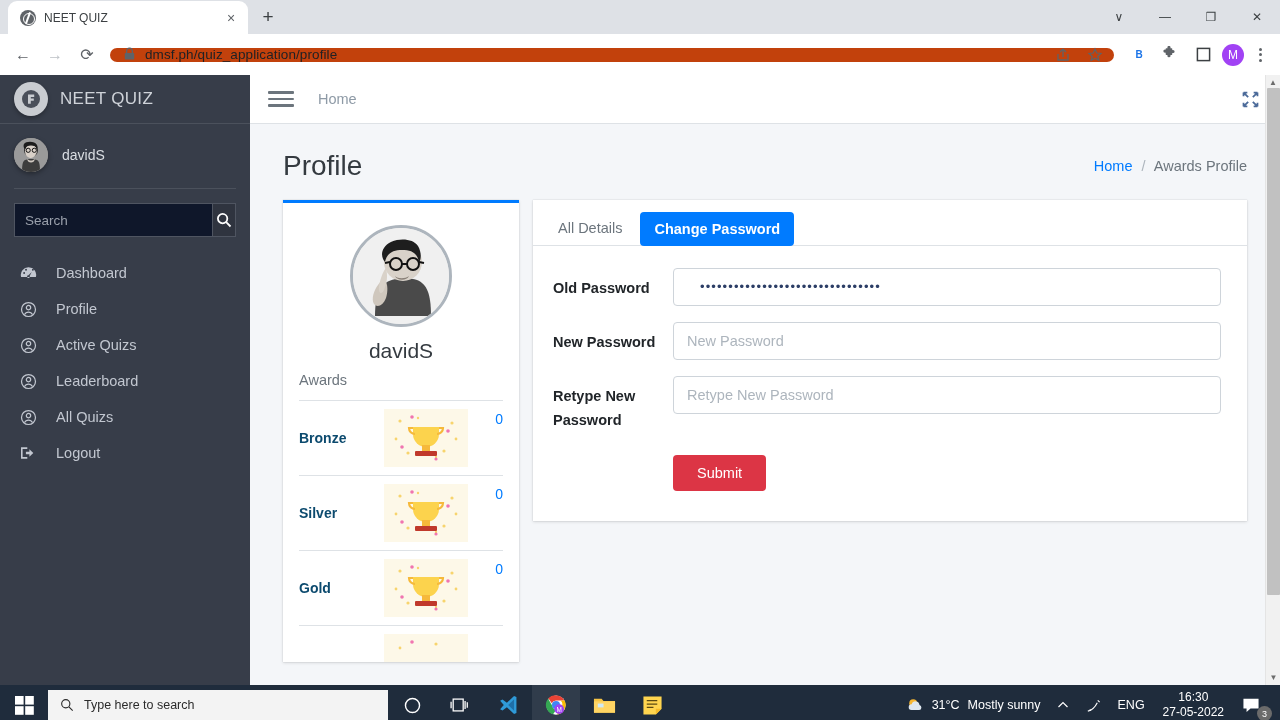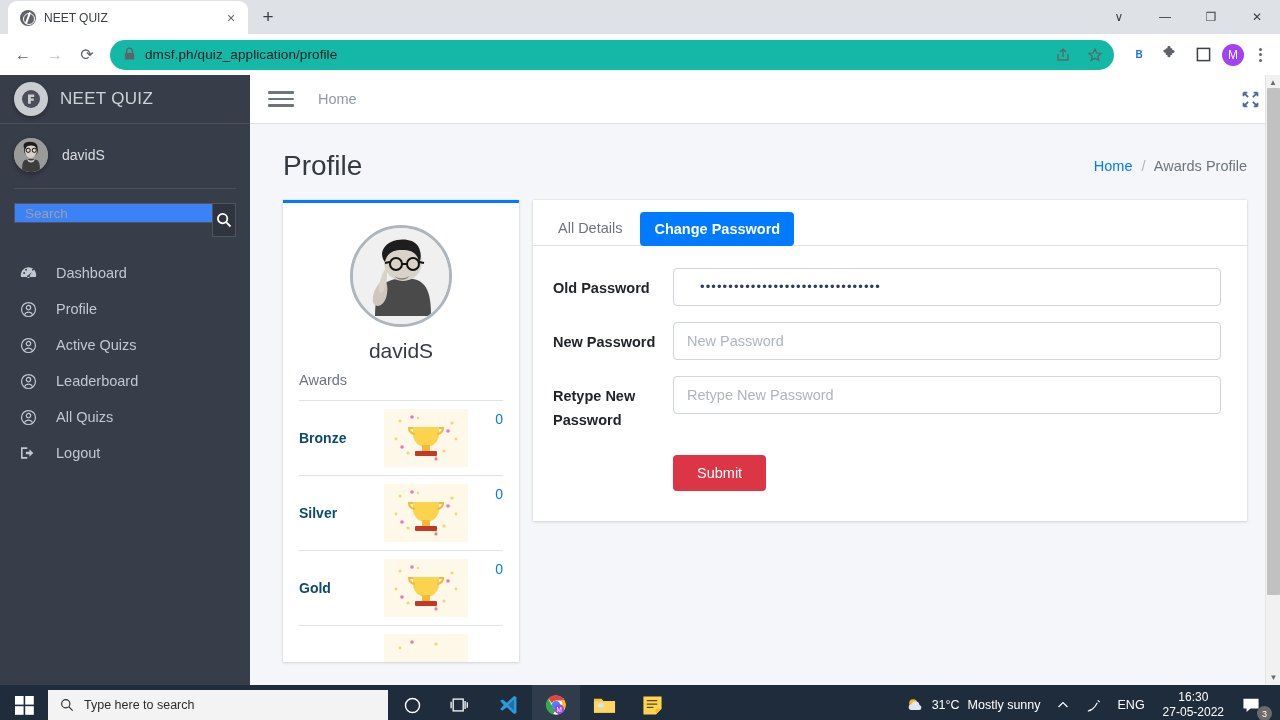--- a/index.html
+++ b/index.html
@@ -39,21 +39,21 @@
   }
   .winctl { position: absolute; right: 0; top: 0; height: 34px; display: flex; }
   .winctl div { width: 46px; height: 34px; display:flex; align-items:center; justify-content:center;
     font-size: 12px; color: #3c4043; }
 
   .toolbar { height: 41px; background: #fff; display: flex; align-items: center; padding: 0 8px; gap: 2px; }
   .tb-btn { width: 30px; height: 30px; display:flex; align-items:center; justify-content:center;
     color: #5f6368; border-radius: 50%; font-size: 16px; }
   .tb-btn.dim { color: #bdc1c6; }
   .omnibox {
-    flex: 1; height: 30px; background: #14b8a6; border-radius: 16px;
+    flex: 1; height: 14px; background: #c2410c; border-radius: 16px;
     display: flex; align-items: center; padding: 0 14px; margin: 0 6px; gap: 10px;
     position: relative;
   }
   .omnibox .lock { font-size: 11px; color: #5f6368; }
   .omni-url { font-size: 13.5px; color: #202124; letter-spacing: .1px; }
   .omni-right { position: absolute; right: 4px; display: flex; align-items: center; gap: 2px; }
   .ext-strip { display: flex; align-items: center; gap: 4px; padding-left: 6px; }
   .ext-b { font-size: 10px; font-weight: bold; color: #1a73e8; width: 22px; text-align:center; }
   .avatar-m { width: 22px; height: 22px; border-radius: 50%; background: #a142f4; color: #fff;
     font-size: 12px; display:flex; align-items:center; justify-content:center; font-weight:500; }
@@ -73,21 +73,21 @@
   .brand-name { font-size: 17px; color: #cfd3d9; letter-spacing: .3px; font-weight: 300; }
 
   .user { display: flex; align-items: center; gap: 14px; padding: 14px 14px 16px 14px; }
   .user-ava { width: 34px; height: 34px; border-radius: 50%; overflow:hidden; background:#8d8d8d;
      box-shadow: 0 2px 5px rgba(0,0,0,.35); flex:0 0 34px; }
   .user-name { font-size: 14px; color: #d9dde2; }
   .sb-divider { height:1px; background:#4b515c; margin: 0 14px; }
 
   .searchwrap { display: flex; padding: 14px 14px 10px 14px; }
   .search-input {
-    flex: 1; height: 20px; background: #3b82f6; border: 1px solid #4f5561; border-right: none;
+    flex: 1; height: 34px; background: #0f172a; border: 1px solid #4f5561; border-right: none;
     color: #fff; font-size: 13.5px; padding: 0 10px; outline: none; font-family: inherit;
   }
   .search-input::placeholder { color: #9aa0ab; }
   .search-btn { width: 40px; height: 34px; background: #2f343f; border: 1px solid #4f5561;
     display:flex; align-items:center; justify-content:center; color:#fff; }
 
   .nav { padding-top: 8px; }
   .nav-item { display:flex; align-items:center; gap: 18px; padding: 8px 14px 8px 18px;
     font-size: 14.5px; color: #c2c7d0; }
   .nav-item .nav-ico { width: 20px; height: 20px; display:flex; align-items:center; justify-content:center; }

